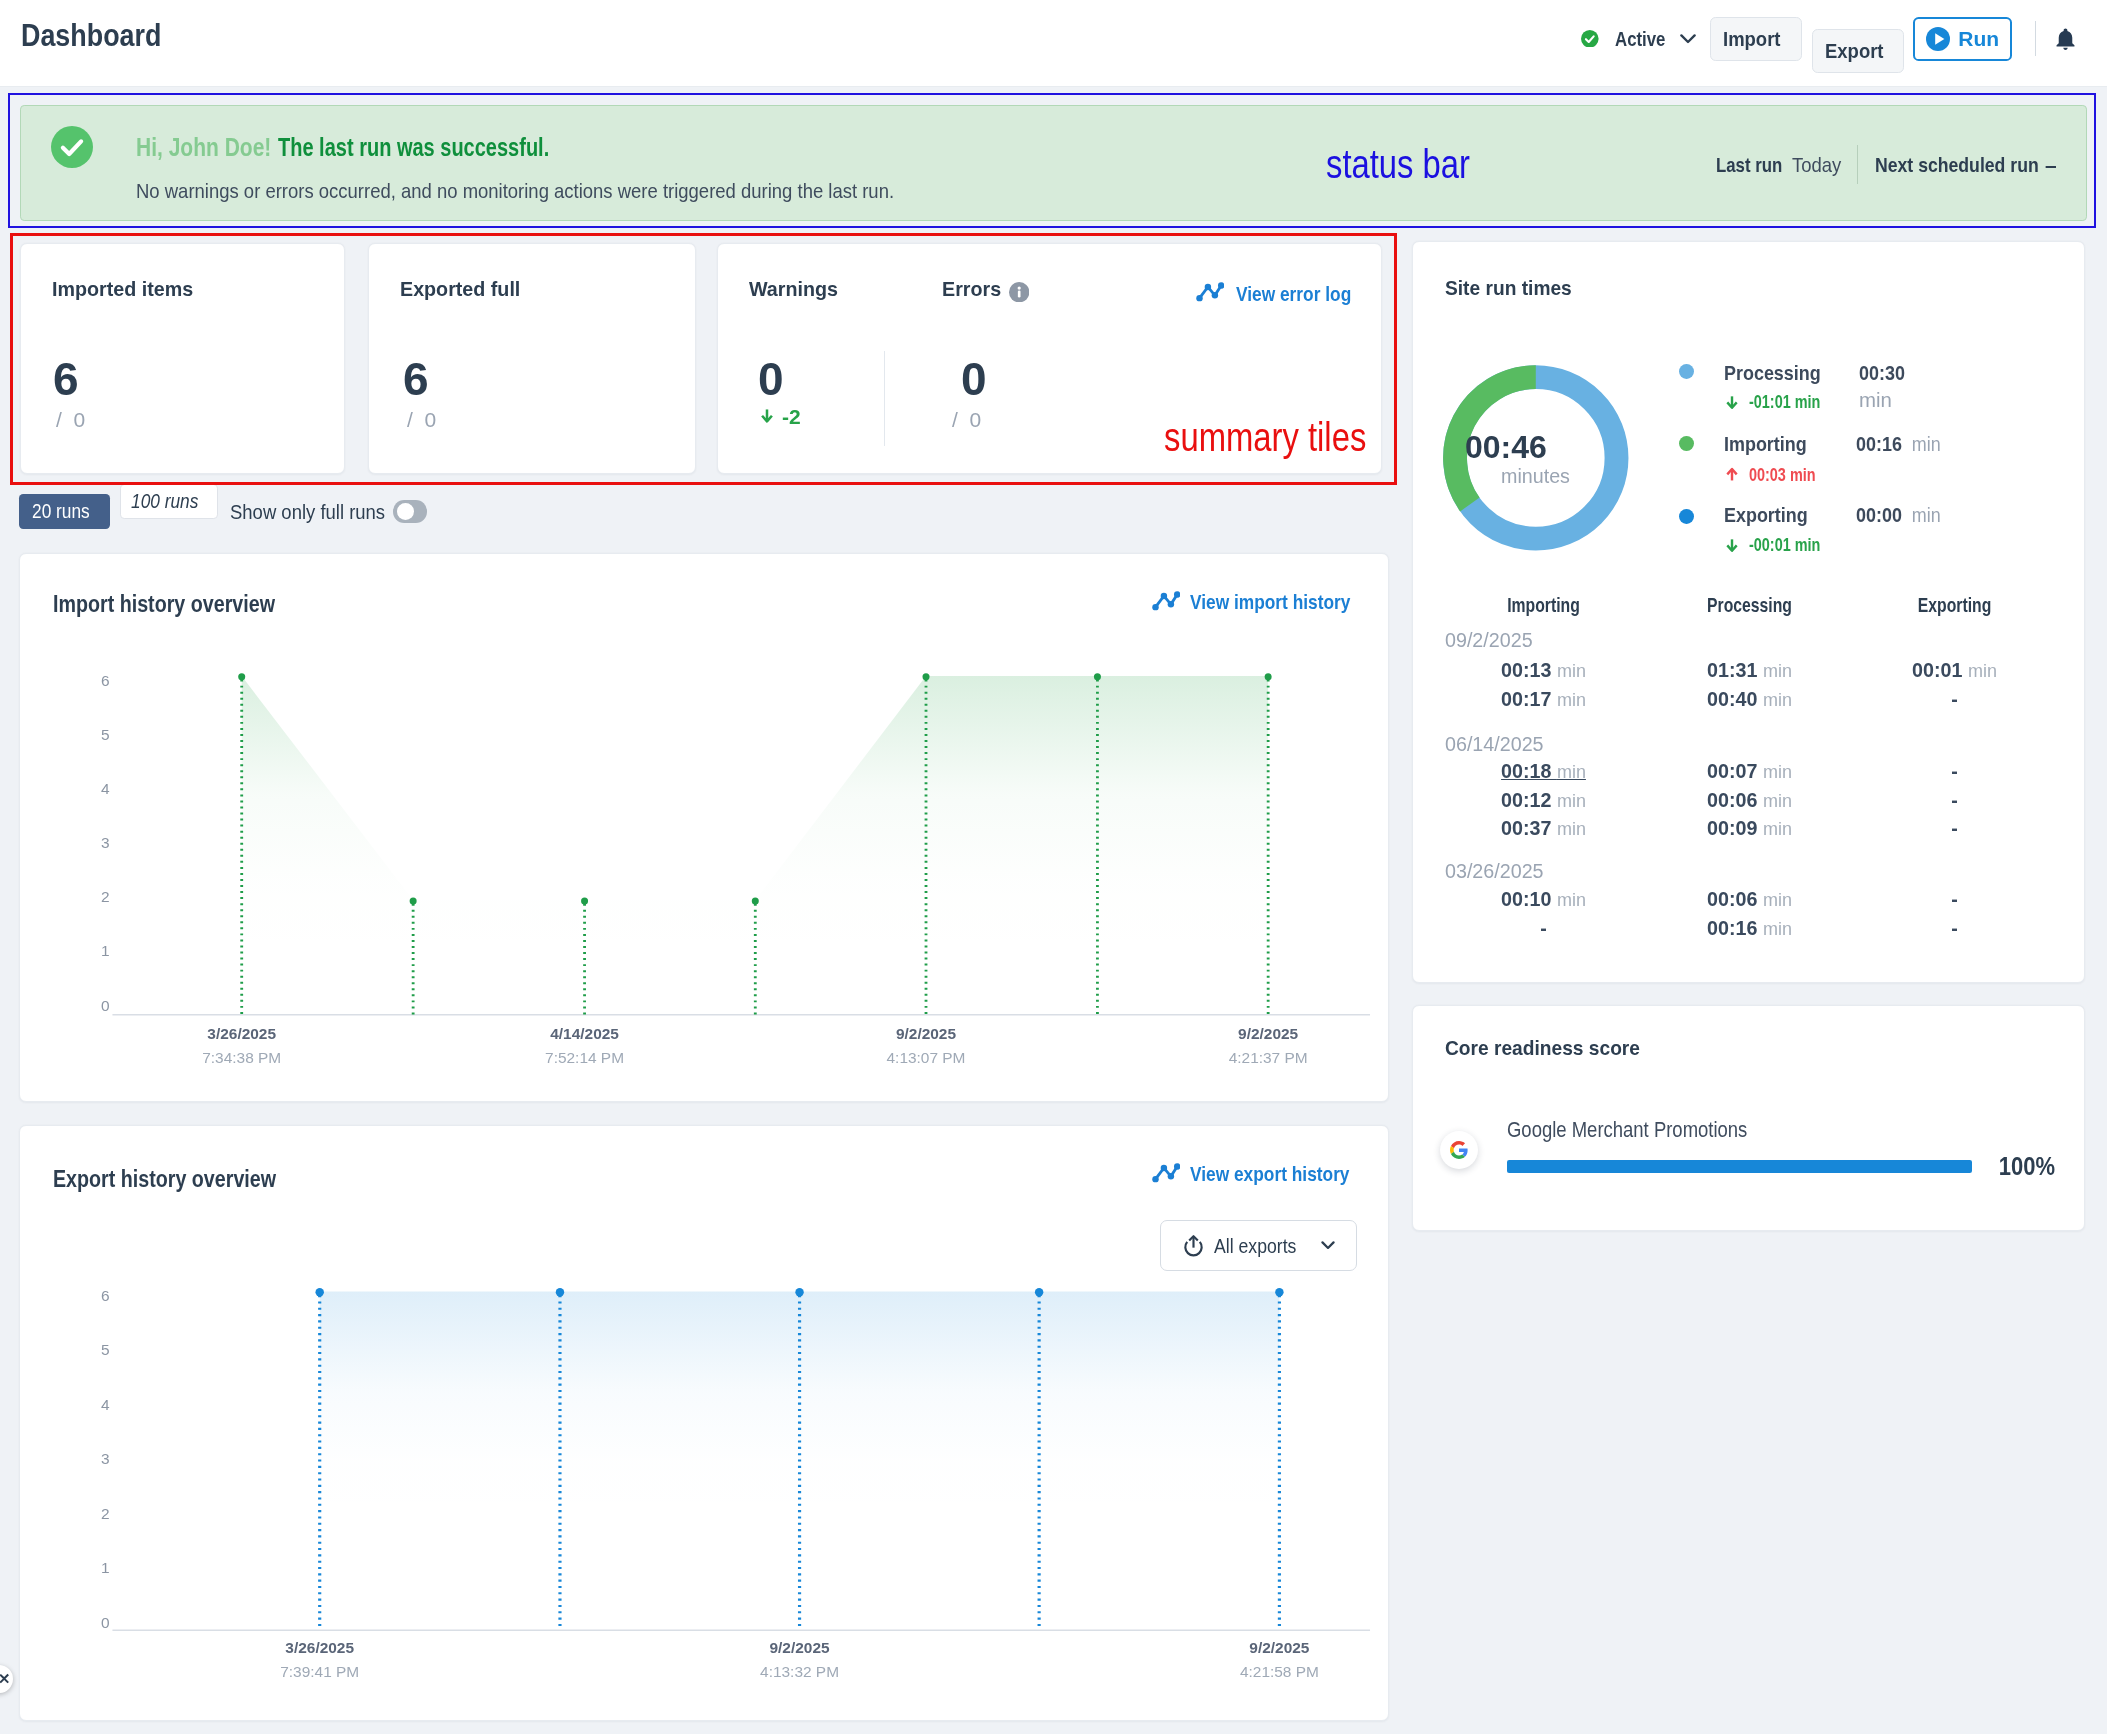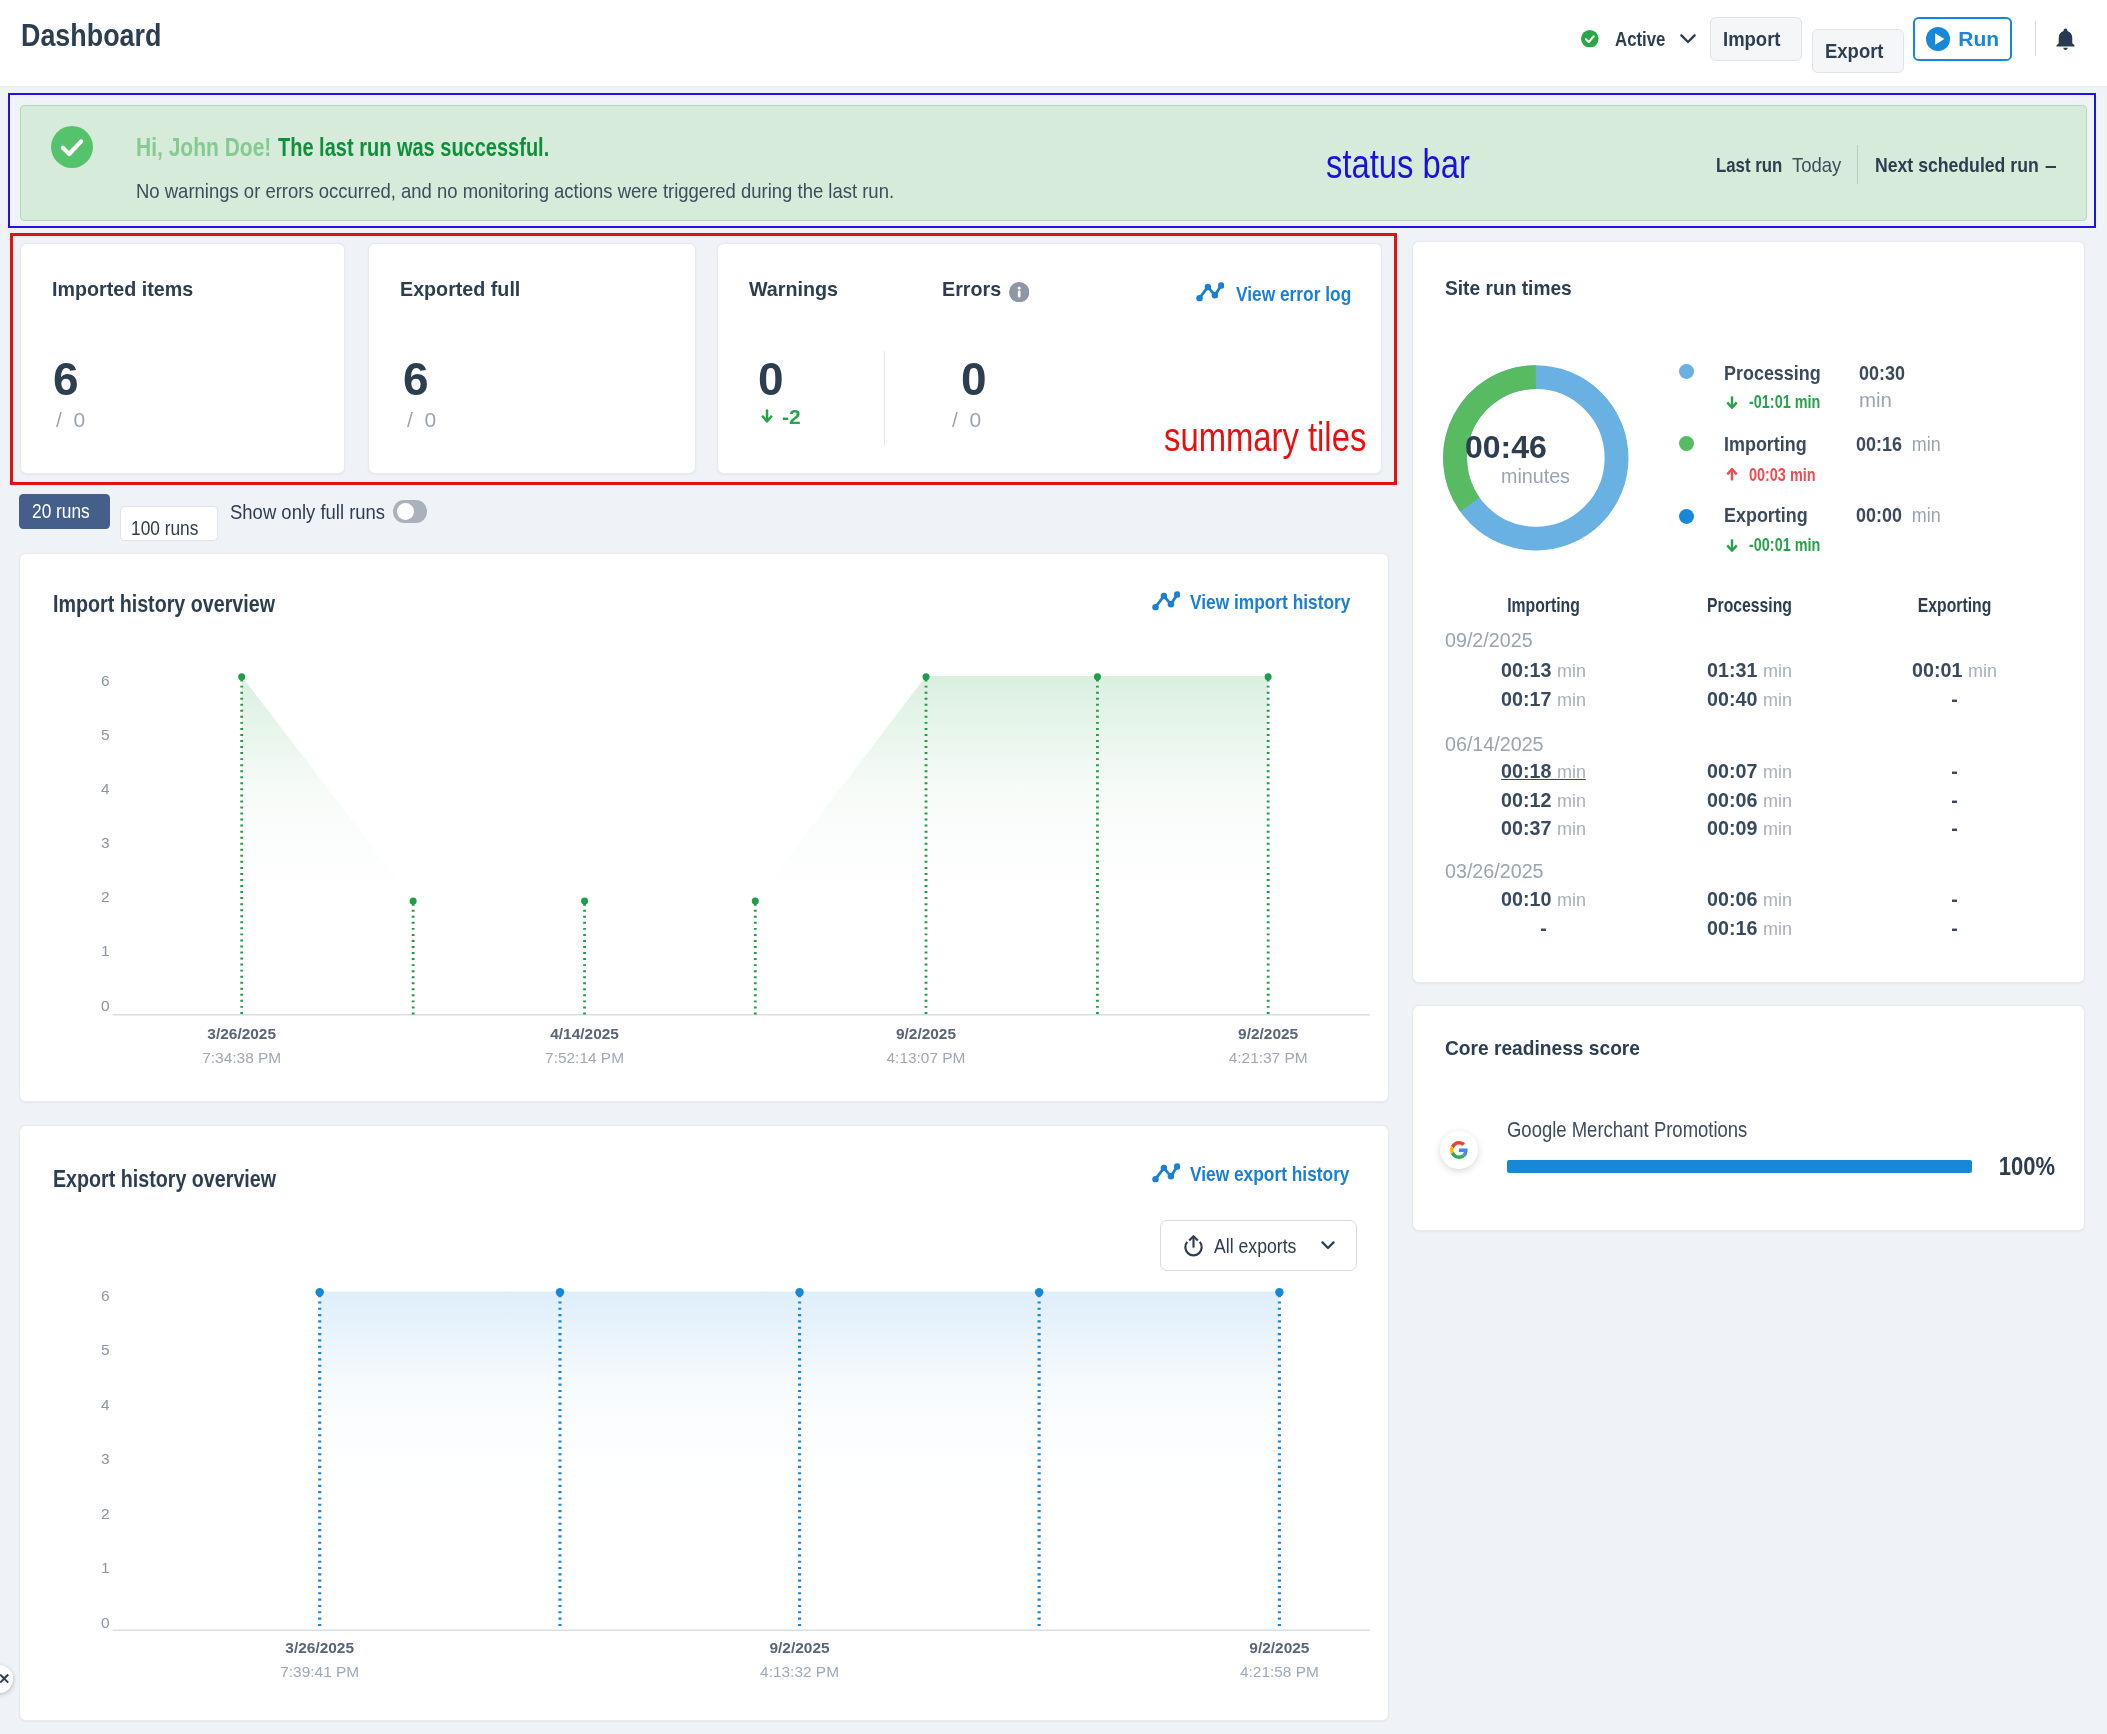--- a/index.html
+++ b/index.html
@@ -100,21 +100,21 @@
   <circle cx="5" cy="23" r="4.6" fill="#1b7fd4"></circle>
     <circle cx="17" cy="7" r="4.6" fill="#1b7fd4"></circle>
     <circle cx="27" cy="19" r="4.6" fill="#1b7fd4"></circle>
     <circle cx="36" cy="5" r="4.6" fill="#1b7fd4"></circle>
 </svg>
 <div class="t blue sx88" style="left:1236px;top:285px;font-size:19.7px;font-weight:700;">View error log</div>
 
 <div class="abs" style="left:19px;top:494px;width:91px;height:35px;background:#44608a;border-radius:4.2px;display:flex;align-items:center;justify-content:center;">
     <span class="sx88" style="font-size:19.7px;color:#fff;">20 runs</span>
   </div>
-<div class="abs" style="left:120px;top:506px;width:98px;height:35px;background:#fff;border:0.7px solid #dfe3e9;border-radius:4.2px;display:flex;align-items:flex-end;justify-content:center;">
+<div class="abs" style="left:120px;top:484px;width:98px;height:35px;background:#fff;border:0.7px solid #dfe3e9;border-radius:4.2px;display:flex;align-items:center;justify-content:center;font-style:italic;">
     <span class="sx88" style="font-size:19.7px;color:#2d3e50;">100 runs</span>
   </div>
 <div class="t navy sx88" style="left:230px;top:501px;font-size:21px;">Show only full runs</div>
 <div class="abs" style="left:393px;top:500px;width:34px;height:22.5px;background:#a9b2bc;border-radius:11.2px;"></div>
 <div class="abs" style="left:397px;top:503px;width:17px;height:17px;background:#fff;border-radius:50%;"></div>
 
 <div class="card" style="left:19px;top:553px;width:1370px;height:549px;"></div>
 <div class="t navy sx80" style="left:53px;top:592px;font-size:24.6px;font-weight:700;">Import history overview</div>
 <svg class="abs" style="left:1152px;top:591px;" width="28" height="19.7" viewBox="0 0 40 28">
   <polyline points="5,23 17,7 27,19 36,5" fill="none" stroke="#1b7fd4" stroke-width="4"></polyline>

